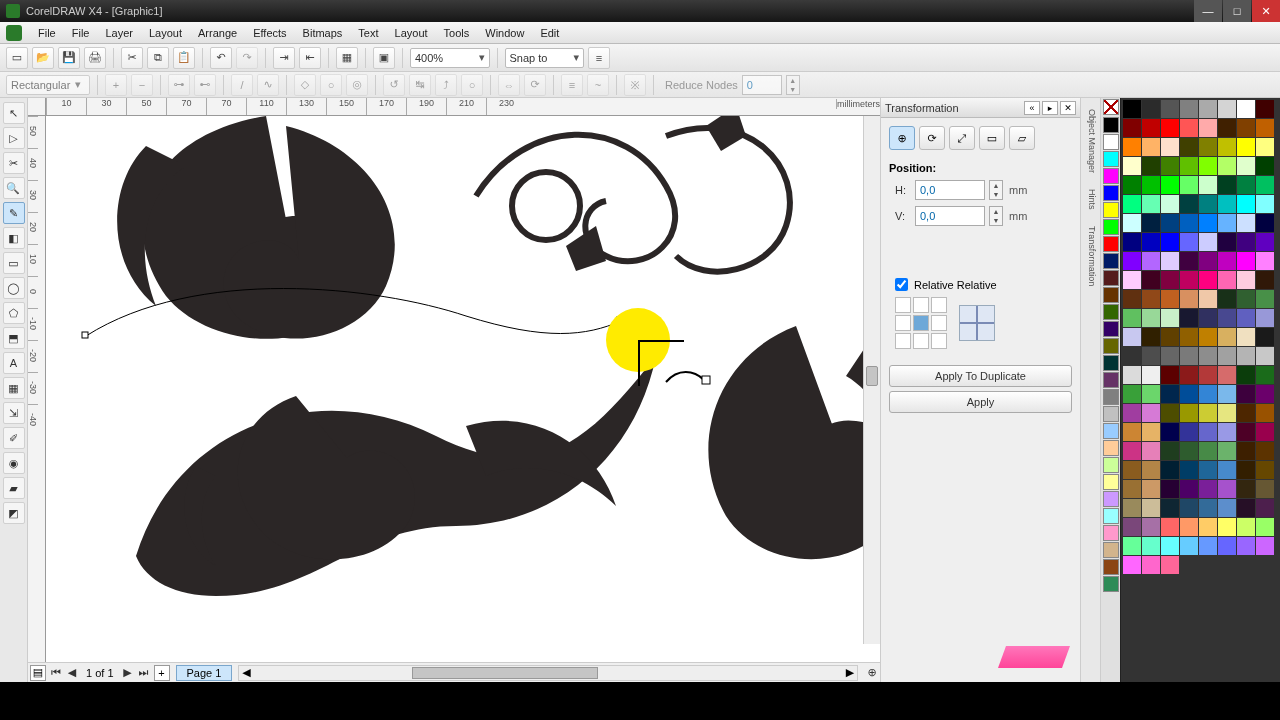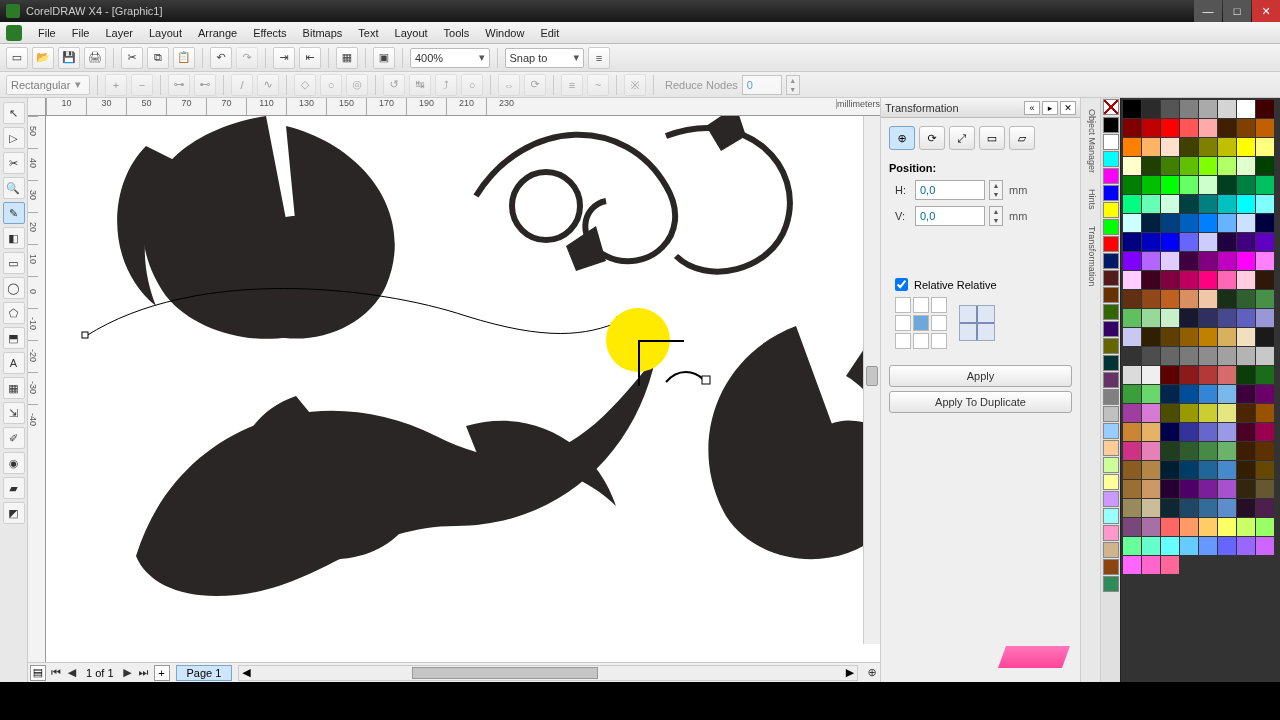--- a/index.html
+++ b/index.html
@@ -370,24 +370,24 @@
               <div class="cell sel"></div>
               <div class="cell"></div>
             <div class="cell"></div>
               <div class="cell"></div>
               <div class="cell"></div>
           </div>
           <div class="anchorpreview"></div>
         </div>
         <div class="btnbar">
           <div class="pbtn">
+              <span>Apply To Duplicate</span>
+            </div>
+          <div class="pbtn">
               <span>Apply</span>
-            </div>
-          <div class="pbtn">
-              <span>Apply To Duplicate</span>
             </div>
         </div>
         <div style="flex:1;"></div>
         <div style="position:relative; height:30px;">
             <div class="pinkchip"></div>
           </div>
       </div>
     </div>
 
     <div class="dtabs">

